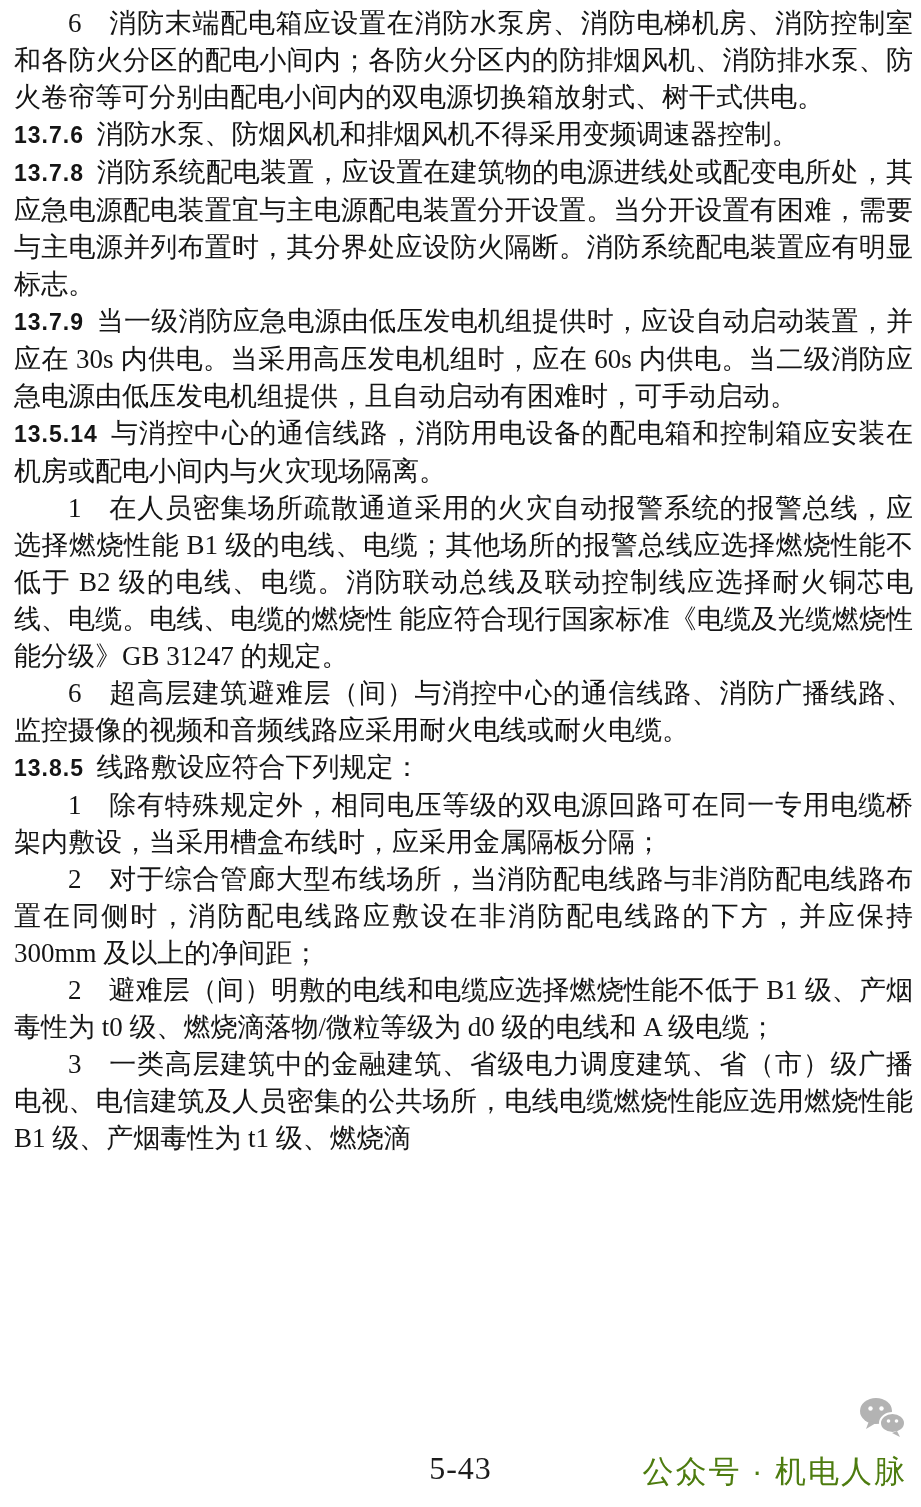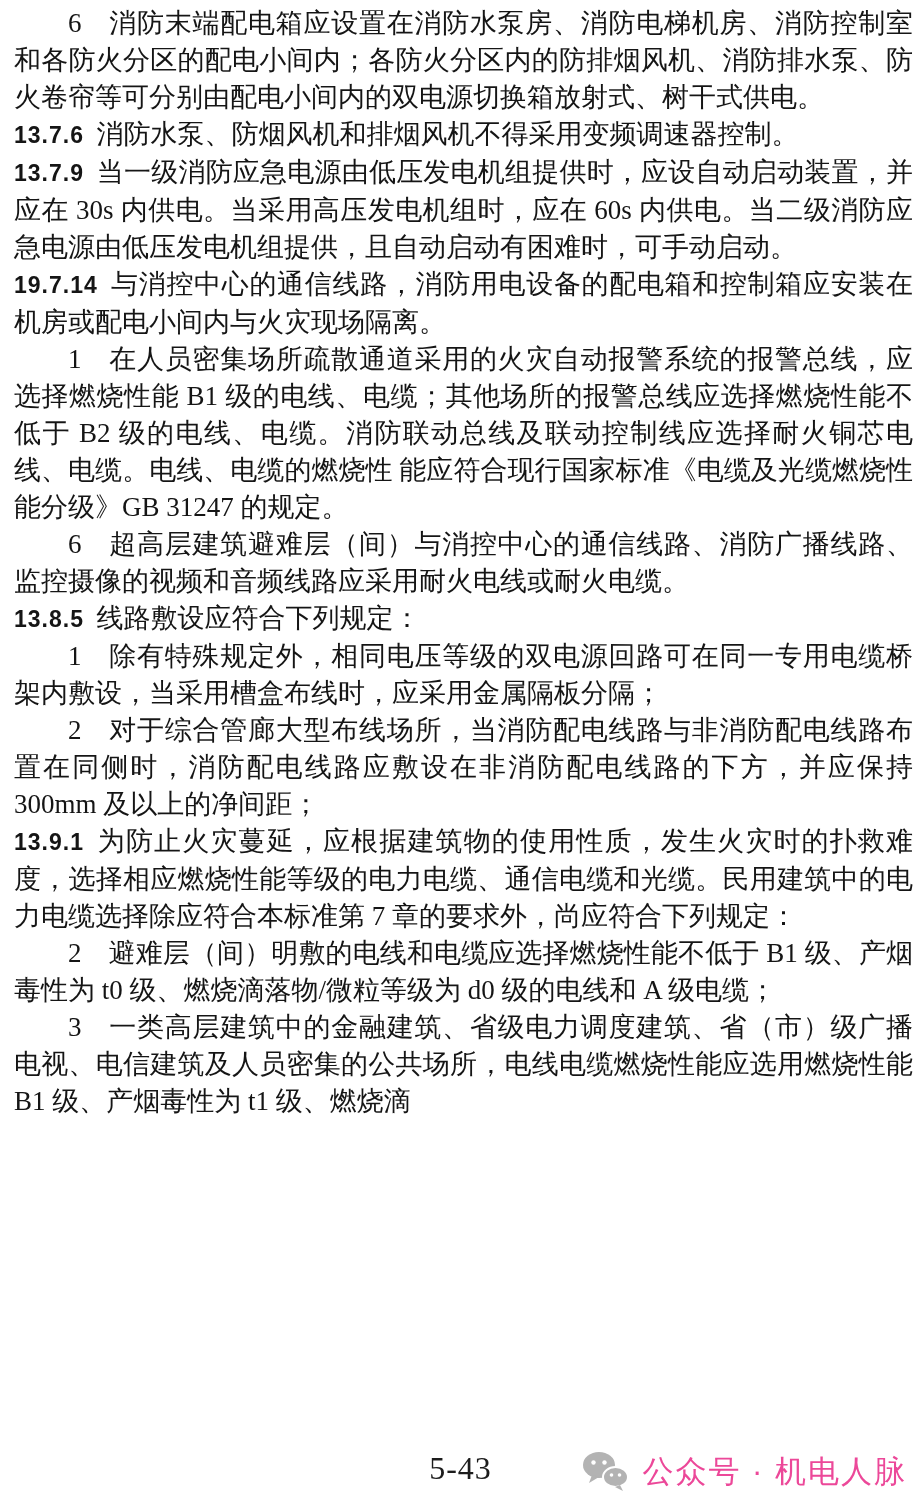--- a/index.html
+++ b/index.html
@@ -38,43 +38,44 @@
     text-align: center;
     font-size: 32px;
     color: #1c1c1c;
     letter-spacing: 1px;
   }
   .watermark {
     position: absolute;
     right: 14px;
     bottom: 14px;
     display: flex;
-    align-items: flex-start;
+    align-items: flex-end;
     gap: 12px;
     font-family: "Liberation Sans", "DejaVu Sans", sans-serif;
     font-size: 31px;
-    color: #ec4899;
+    color: #4d7c0f;
     letter-spacing: 2px;
+    flex-direction: column;
   }
   .watermark svg { display: block; }
 </style>
 </head>
 <body>
 
 <div class="doc">
     <p class="para item"><span>6 消防末端配电箱应设置在消防水泵房、消防电梯机房、消防控制室和各防火分区的配电小间内；各防火分区内的防排烟风机、消防排水泵、防火卷帘等可分别由配电小间内的双电源切换箱放射式、树干式供电。</span></p>
     <p class="para section"><b class="secnum">13.7.6</b><span>消防水泵、防烟风机和排烟风机不得采用变频调速器控制。</span></p>
+    <p class="para section"><b class="secnum">13.7.8</b><span>消防系统配电装置，应设置在建筑物的电源进线处或配变电所处，其应急电源配电装置宜与主电源配电装置分开设置。当分开设置有困难，需要与主电源并列布置时，其分界处应设防火隔断。消防系统配电装置应有明显标志。</span></p>
     <p class="para section"><b class="secnum">13.7.9</b><span>当一级消防应急电源由低压发电机组提供时，应设自动启动装置，并应在 30s 内供电。当采用高压发电机组时，应在 60s 内供电。当二级消防应急电源由低压发电机组提供，且自动启动有困难时，可手动启动。</span></p>
-    <p class="para section"><b class="secnum">19.7.14</b><span>与消控中心的通信线路，消防用电设备的配电箱和控制箱应安装在机房或配电小间内与火灾现场隔离。</span></p>
+    <p class="para section"><b class="secnum">13.5.14</b><span>与消控中心的通信线路，消防用电设备的配电箱和控制箱应安装在机房或配电小间内与火灾现场隔离。</span></p>
     <p class="para item"><span>1 在人员密集场所疏散通道采用的火灾自动报警系统的报警总线，应选择燃烧性能 B1 级的电线、电缆；其他场所的报警总线应选择燃烧性能不低于 B2 级的电线、电缆。消防联动总线及联动控制线应选择耐火铜芯电线、电缆。电线、电缆的燃烧性 能应符合现行国家标准《电缆及光缆燃烧性能分级》GB 31247 的规定。</span></p>
     <p class="para item"><span>6 超高层建筑避难层（间）与消控中心的通信线路、消防广播线路、监控摄像的视频和音频线路应采用耐火电线或耐火电缆。</span></p>
     <p class="para section"><b class="secnum">13.8.5</b><span>线路敷设应符合下列规定：</span></p>
     <p class="para item"><span>1 除有特殊规定外，相同电压等级的双电源回路可在同一专用电缆桥架内敷设，当采用槽盒布线时，应采用金属隔板分隔；</span></p>
     <p class="para item"><span>2 对于综合管廊大型布线场所，当消防配电线路与非消防配电线路布置在同侧时，消防配电线路应敷设在非消防配电线路的下方，并应保持 300mm 及以上的净间距；</span></p>
-    <p class="para section"><b class="secnum">13.9.1</b><span>为防止火灾蔓延，应根据建筑物的使用性质，发生火灾时的扑救难度，选择相应燃烧性能等级的电力电缆、通信电缆和光缆。民用建筑中的电力电缆选择除应符合本标准第 7 章的要求外，尚应符合下列规定：</span></p>
     <p class="para item"><span>2 避难层（间）明敷的电线和电缆应选择燃烧性能不低于 B1 级、产烟毒性为 t0 级、燃烧滴落物/微粒等级为 d0 级的电线和 A 级电缆；</span></p>
     <p class="para item"><span>3 一类高层建筑中的金融建筑、省级电力调度建筑、省（市）级广播电视、电信建筑及人员密集的公共场所，电线电缆燃烧性能应选用燃烧性能 B1 级、产烟毒性为 t1 级、燃烧滴</span></p>
   </div>
 
 <div class="pagenum">5-43</div>
 
 <div class="watermark">
   <span>
     <svg width="48" height="42" viewBox="0 0 48 42" xmlns="http://www.w3.org/2000/svg">
       <g fill="#b3b3b3">

